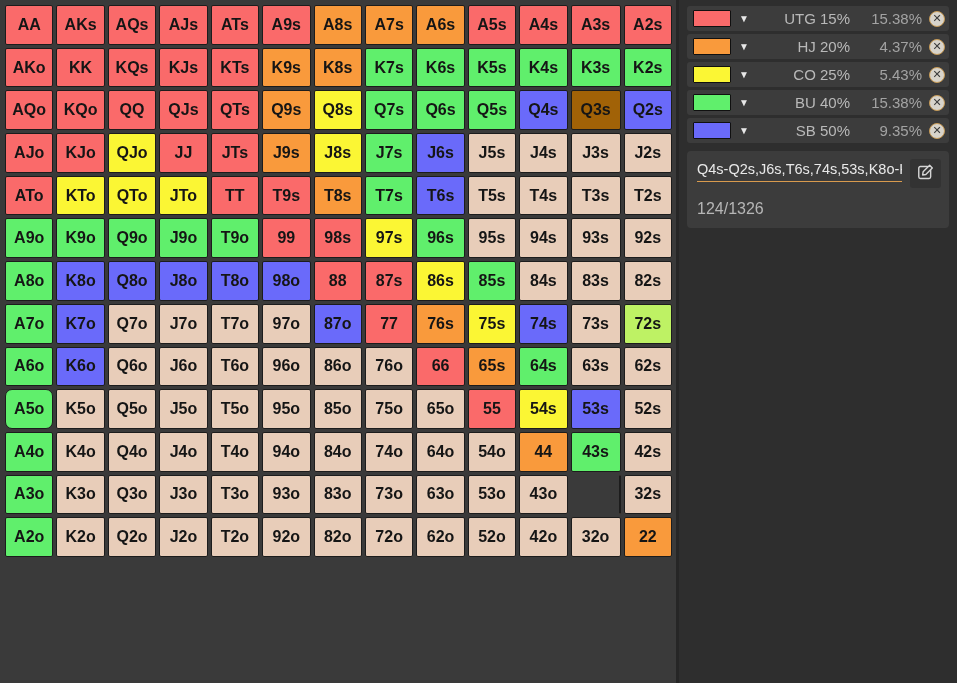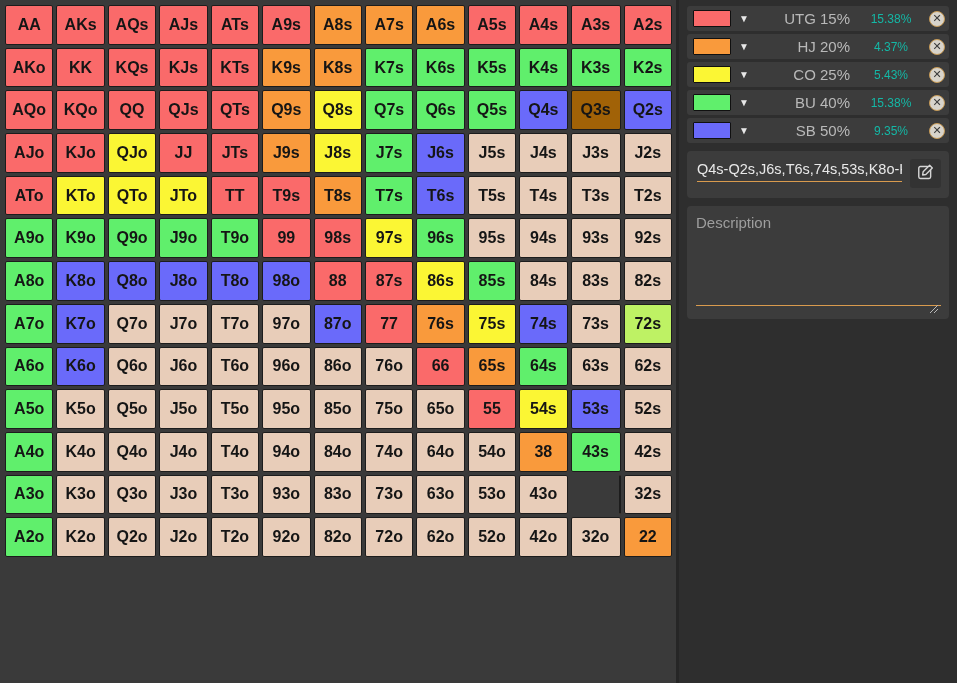--- a/index.html
+++ b/index.html
@@ -90,24 +90,24 @@
   }
   .legend-label {
     flex: 1 1 auto;
     text-align: right;
     color: #b9b9b9;
     font-size: 15px;
     padding-right: 10px;
     white-space: nowrap;
   }
   .legend-pct {
-    color: #14b8a6;
-    font-size: 12px;
+    color: #a3a3a3;
+    font-size: 15px;
     width: 62px;
-    text-align: center;
+    text-align: right;
     white-space: nowrap;
   }
   .close-btn {
     width: 16px; height: 16px;
     margin-left: 7px;
     border-radius: 50%;
     background: #d8d4cb;
     border: 1px solid #c79a55;
     color: #3a3a3a;
     font-size: 11px;
@@ -304,21 +304,21 @@
         <div class="cell" style="background: rgb(232, 205, 185);">J6o</div>
         <div class="cell" style="background: rgb(232, 205, 185);">T6o</div>
         <div class="cell" style="background: rgb(232, 205, 185);">96o</div>
         <div class="cell" style="background: rgb(232, 205, 185);">86o</div>
         <div class="cell" style="background: rgb(232, 205, 185);">76o</div>
         <div class="cell" style="background: rgb(250, 106, 106);">66</div>
         <div class="cell" style="background: rgb(249, 154, 60);">65s</div>
         <div class="cell" style="background: rgb(96, 239, 108);">64s</div>
         <div class="cell" style="background: rgb(232, 205, 185);">63s</div>
         <div class="cell" style="background: rgb(232, 205, 185);">62s</div>
-        <div class="cell" style="background: rgb(96, 239, 108);">A5o</div>
+        <div class="cell" style="background: rgb(96, 239, 108); border-radius: 7px;">A5o</div>
         <div class="cell" style="background: rgb(232, 205, 185);">K5o</div>
         <div class="cell" style="background: rgb(232, 205, 185);">Q5o</div>
         <div class="cell" style="background: rgb(232, 205, 185);">J5o</div>
         <div class="cell" style="background: rgb(232, 205, 185);">T5o</div>
         <div class="cell" style="background: rgb(232, 205, 185);">95o</div>
         <div class="cell" style="background: rgb(232, 205, 185);">85o</div>
         <div class="cell" style="background: rgb(232, 205, 185);">75o</div>
         <div class="cell" style="background: rgb(232, 205, 185);">65o</div>
         <div class="cell" style="background: rgb(250, 106, 106);">55</div>
         <div class="cell" style="background: rgb(251, 246, 52);">54s</div>
@@ -327,21 +327,21 @@
         <div class="cell" style="background: rgb(96, 239, 108);">A4o</div>
         <div class="cell" style="background: rgb(232, 205, 185);">K4o</div>
         <div class="cell" style="background: rgb(232, 205, 185);">Q4o</div>
         <div class="cell" style="background: rgb(232, 205, 185);">J4o</div>
         <div class="cell" style="background: rgb(232, 205, 185);">T4o</div>
         <div class="cell" style="background: rgb(232, 205, 185);">94o</div>
         <div class="cell" style="background: rgb(232, 205, 185);">84o</div>
         <div class="cell" style="background: rgb(232, 205, 185);">74o</div>
         <div class="cell" style="background: rgb(232, 205, 185);">64o</div>
         <div class="cell" style="background: rgb(232, 205, 185);">54o</div>
-        <div class="cell" style="background: rgb(249, 154, 60);">38</div>
+        <div class="cell" style="background: rgb(249, 154, 60);">44</div>
         <div class="cell" style="background: rgb(96, 239, 108);">43s</div>
         <div class="cell" style="background: rgb(232, 205, 185);">42s</div>
         <div class="cell" style="background: rgb(96, 239, 108);">A3o</div>
         <div class="cell" style="background: rgb(232, 205, 185);">K3o</div>
         <div class="cell" style="background: rgb(232, 205, 185);">Q3o</div>
         <div class="cell" style="background: rgb(232, 205, 185);">J3o</div>
         <div class="cell" style="background: rgb(232, 205, 185);">T3o</div>
         <div class="cell" style="background: rgb(232, 205, 185);">93o</div>
         <div class="cell" style="background: rgb(232, 205, 185);">83o</div>
         <div class="cell" style="background: rgb(232, 205, 185);">73o</div>
@@ -411,26 +411,18 @@
         <input id="range-input" type="text" placeholder="Range" value="Q4s-Q2s,J6s,T6s,74s,53s,K8o-K" style="">
         <button id="edit-btn">
           <span>
             <svg width="19" height="19" viewBox="0 0 24 24" fill="none" stroke="#d5d5d5" stroke-width="1.8" stroke-linecap="round" stroke-linejoin="round">
               <path d="M14.5 4.5H5.5a2 2 0 0 0-2 2v11a2 2 0 0 0 2 2h11a2 2 0 0 0 2-2V9"></path>
               <path d="M17.2 2.9l3.4 3.4-8.2 8.2-4 .6.6-4z"></path>
             </svg>
           </span>
         </button>
       </div>
+      <div id="combo-count">124/1326</div>
     </div>
 
-    <div id="desc-box">
-      <textarea id="desc-area" placeholder="Description" style=""></textarea>
-      <span id="resize-grip">
-        <svg width="10" height="10" viewBox="0 0 10 10" stroke="#b8b8b8" stroke-width="1">
-          <line x1="9" y1="1" x2="1" y2="9"></line>
-          <line x1="9" y1="5" x2="5" y2="9"></line>
-        </svg>
-      </span>
-    </div>
 
   </div>
 </div>
 
 </body></html>

